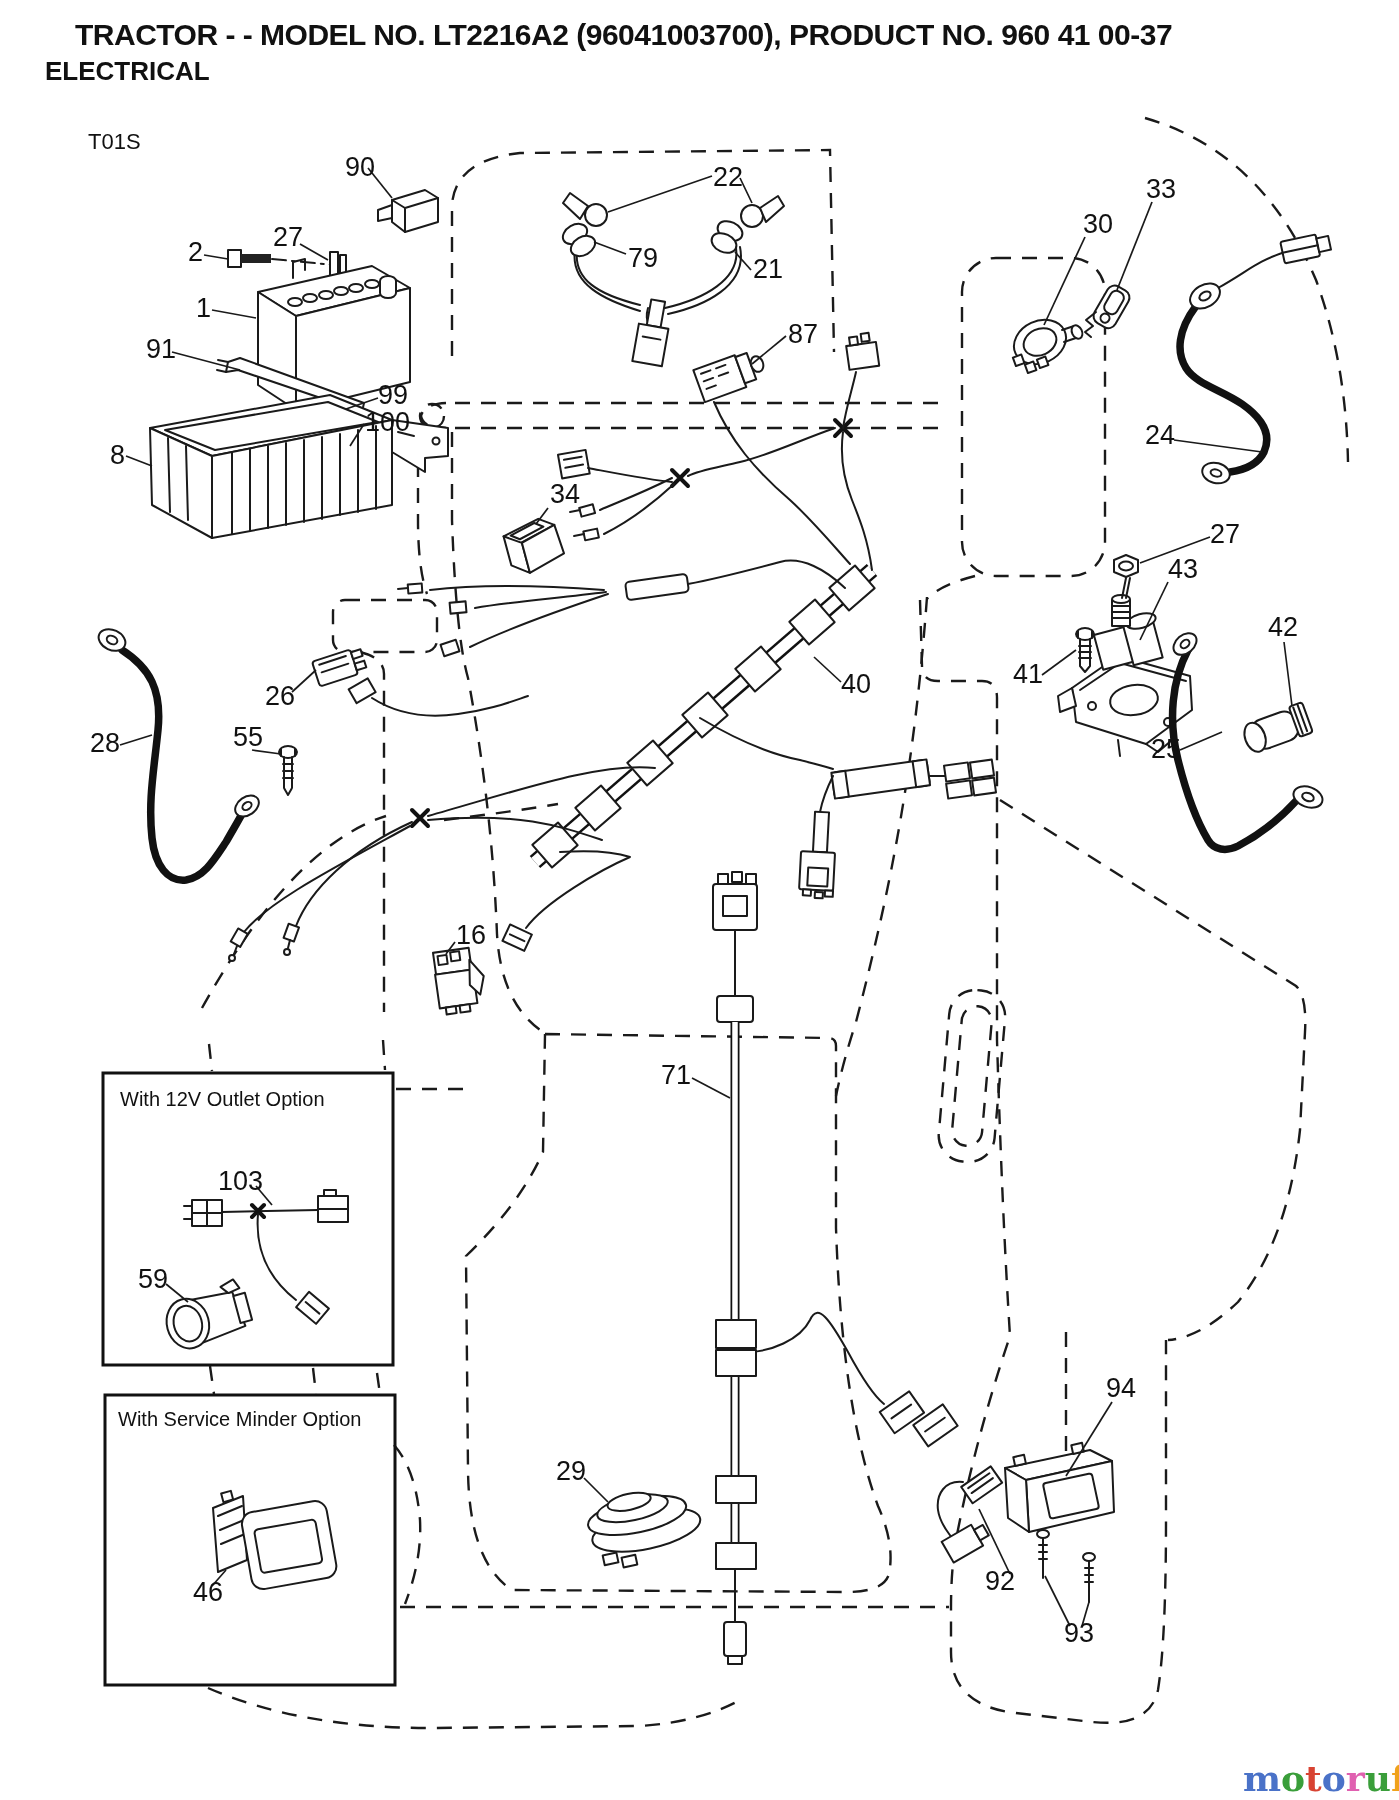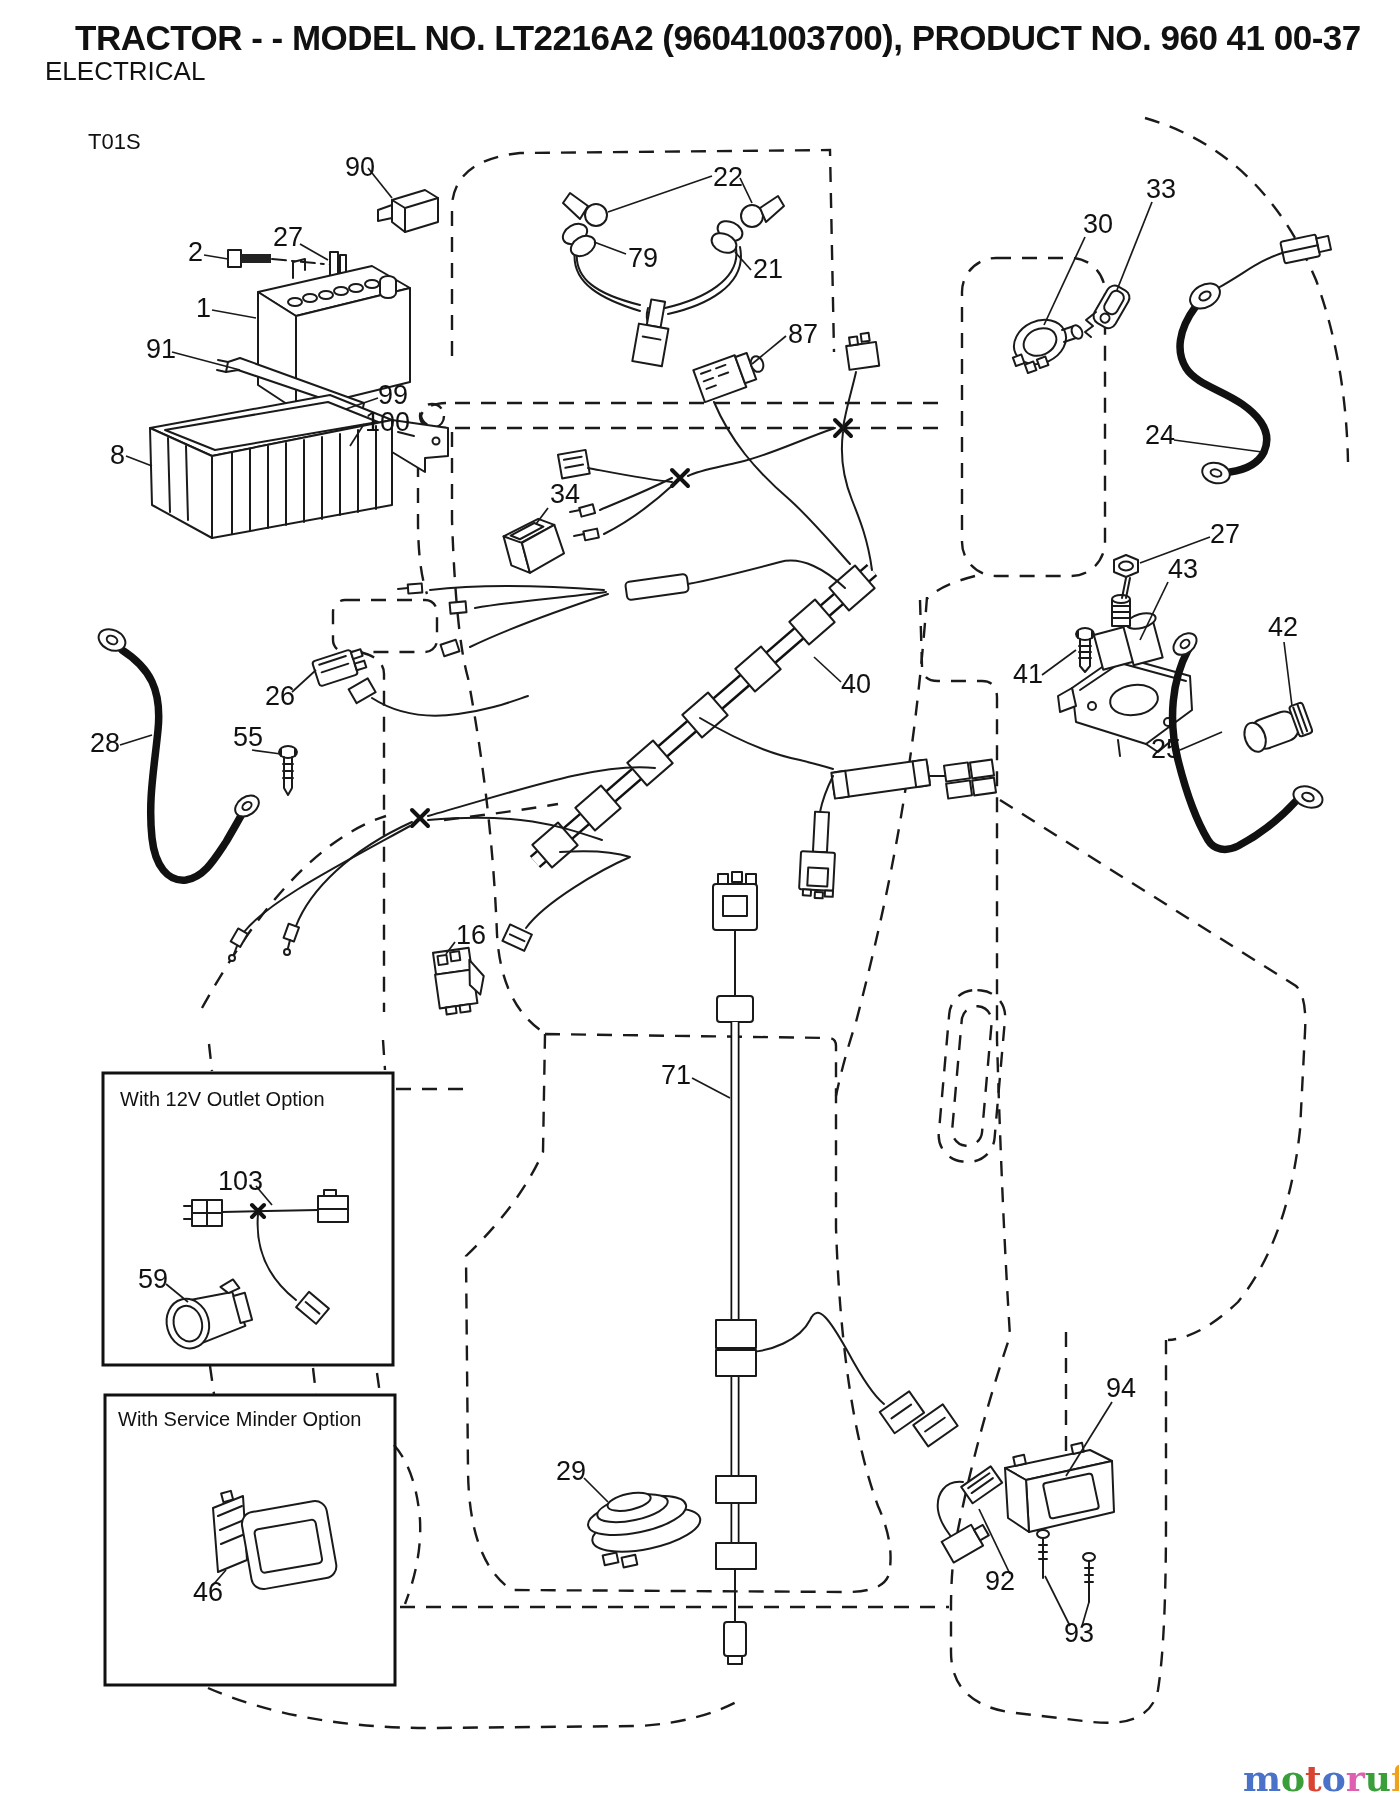--- a/index.html
+++ b/index.html
@@ -1,20 +1,20 @@
 <!DOCTYPE html>
 <html><head>
 <meta charset="utf-8">
 <style>
   html,body{margin:0;padding:0;background:#fff;}
   .page{position:relative;width:1399px;height:1800px;background:#fff;overflow:hidden;
         font-family:"Liberation Sans",sans-serif;color:#111;}
-  .hdr{position:absolute;left:75px;top:18px;width:1300px;font-size:35px;font-weight:bold;
+  .hdr{position:absolute;left:75px;top:18px;width:1300px;font-size:30px;font-weight:bold;
        letter-spacing:-0.5px;white-space:nowrap;}
-  .sub{position:absolute;left:45px;top:56px;font-size:26px;font-weight:normal;}
+  .sub{position:absolute;left:45px;top:56px;font-size:26px;font-weight:bold;}
   svg{position:absolute;left:0;top:0;}
   svg *{vector-effect:none;}
   .ln{fill:none;stroke:#1a1a1a;stroke-width:2;stroke-linejoin:round;stroke-linecap:round;}
   .lnw{fill:#fff;stroke:#1a1a1a;stroke-width:2;stroke-linejoin:round;}
   .thk{fill:none;stroke:#111;stroke-width:7.5;stroke-linecap:round;}
   .dsh{fill:none;stroke:#1a1a1a;stroke-width:2.4;stroke-dasharray:15 11;stroke-linecap:butt;}
   .lead{fill:none;stroke:#1a1a1a;stroke-width:1.7;}
   .cl{font-family:"Liberation Sans",sans-serif;font-size:27px;fill:#111;}
   .boxtitle{font-family:"Liberation Sans",sans-serif;font-size:20px;fill:#111;}
   .t01{font-family:"Liberation Sans",sans-serif;font-size:22px;fill:#111;}

